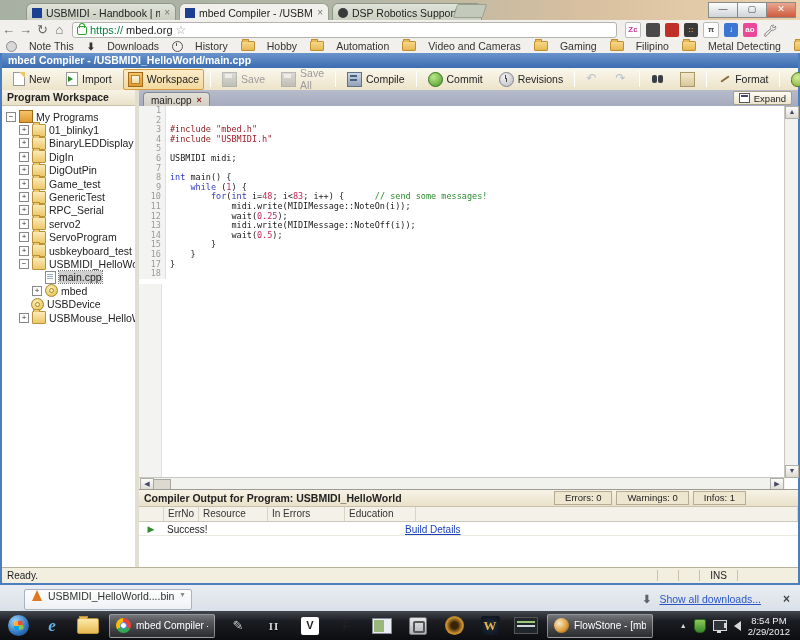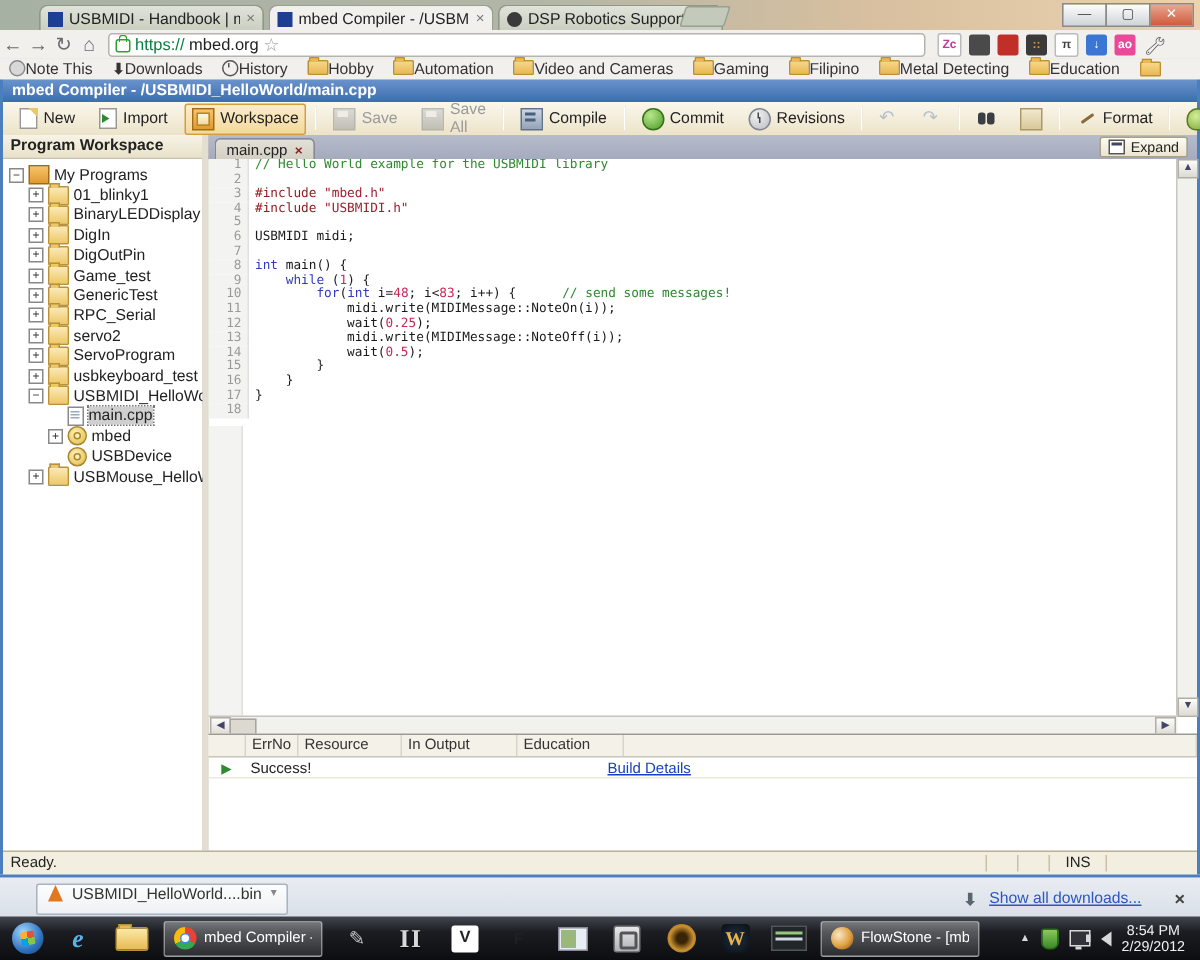--- a/index.html
+++ b/index.html
@@ -36,21 +36,21 @@
   .u-scheme{color:#0b8043;font-size:11px;}
   .u-host{color:#222;font-size:11px;}
   .u-path{color:#777;font-size:11px;flex:1;}
   .star{color:#9a9a9a;font-size:12px;}
   #extrow{display:flex;align-items:center;gap:5px;margin-left:8px;}
   .ext{width:14px;height:14px;border-radius:2px;font-size:8px;font-weight:bold;display:flex;align-items:center;justify-content:center;}
   #wrench{width:14px;height:14px;margin-left:6px;color:#555;font-size:12px;transform:rotate(90deg);}
   
   #bookmarksbar{position:absolute;top:39px;left:0;width:800px;height:14px;background:#f1f0ed;border-bottom:1px solid #b9b7b1;
     display:flex;align-items:center;padding-left:6px;gap:13px;font-size:10.5px;color:#333;}
-  .bm{display:flex;gap:0;white-space:nowrap;}
+  .bm{display:flex;align-items:center;gap:12px;white-space:nowrap;}
   .bm-folder{width:12px;height:8px;background:linear-gradient(#f7d789,#e8b954);border:1px solid #c08f2e;border-radius:1px;position:relative;}
   .bm-folder::before{content:"";position:absolute;top:-3px;left:0;width:5px;height:2px;background:#e8b954;border:1px solid #c08f2e;border-bottom:none;border-radius:1px 1px 0 0;}
   .bm-note{width:9px;height:9px;border-radius:50%;border:1px solid #8a8a8a;background:#d8d8d8;}
   .bm-dl{color:#333;font-weight:bold;font-size:10px;}
   .bm-his{width:9px;height:9px;border-radius:50%;border:1px solid #555;position:relative;}
   .bm-his::before{content:"";position:absolute;left:3px;top:1px;width:1px;height:3px;background:#555;}
   
   #mbed-app{position:absolute;top:53px;left:0;width:796px;height:530px;border-left:2px solid #4a7ebd;border-right:2px solid #4a7ebd;background:#fff;}
   #mbed-title{position:absolute;top:0;left:0;right:0;height:15px;background:linear-gradient(#6a93cc,#3c6db1);
     color:#fff;font-weight:bold;font-size:10.5px;line-height:15px;padding-left:6px;}
@@ -169,21 +169,21 @@
   .tb-explorer{width:20px;height:14px;background:linear-gradient(#fce9a8,#e8b954);border:1px solid #b8913a;border-radius:2px;position:relative;}
   .tb-explorer::before{content:"";position:absolute;top:-3px;left:1px;width:7px;height:2px;background:#e8b954;border:1px solid #b8913a;border-bottom:none;}
   .taskbtn{height:22px;margin-left:8px;border:1px solid rgba(255,255,255,.4);border-radius:2px;
     background:linear-gradient(rgba(255,255,255,.32),rgba(255,255,255,.12));display:flex;align-items:center;gap:5px;
     padding:0 6px;color:#fff;font-size:10px;flex:0 0 auto;overflow:hidden;}
   .taskbtn .tlabel{white-space:nowrap;overflow:hidden;max-width:72px;}
   .chrome-ball{width:15px;height:15px;border-radius:50%;flex:0 0 auto;position:relative;
     background:conic-gradient(#ea4335 0 120deg,#34a853 0 240deg,#fbbc05 0);}
   .chrome-ball::after{content:"";position:absolute;inset:4px;background:#fff;border:1.5px solid #4285f4;border-radius:50%;}
   .tb-sketch{color:#c8c8c8;font-size:13px;}
-  .tb-gemini{color:#d8d8d8;font-weight:bold;font-family:"Liberation Serif",serif;font-size:17px;letter-spacing:1px;text-shadow:0 1px 1px #000;}
+  .tb-gemini{color:#d8d8d8;font-weight:bold;font-family:"Liberation Serif",serif;font-size:11px;letter-spacing:1px;text-shadow:0 1px 1px #000;}
   .tb-vnc{width:18px;height:18px;background:#fff;border-radius:2px;color:#222;font-weight:bold;font-size:11px;text-align:center;line-height:17px;}
   .tb-window{width:18px;height:14px;background:#e8eef4;border:1px solid #889;position:relative;}
   .tb-window::before{content:"";position:absolute;left:1px;top:1px;right:7px;bottom:1px;background:#9ab87a;}
   .tb-handle{width:16px;height:16px;background:linear-gradient(#e8e8ea,#b0b2b8);border:1px solid #777;border-radius:2px;position:relative;}
   .tb-handle::after{content:"";position:absolute;left:3px;top:3px;width:8px;height:8px;border:2px solid #555;border-radius:2px;}
   .tb-swtor{width:19px;height:19px;border-radius:50%;background:radial-gradient(circle,#3a2408 25%,#c89030 60%,#8a5c14);}
   .tb-wow{width:19px;height:19px;border-radius:3px;background:radial-gradient(circle,#203040,#0a0f16);color:#e8b44a;font-weight:bold;
     font-family:"Liberation Serif",serif;font-size:13px;text-align:center;line-height:19px;}
   .tb-banner{width:22px;height:15px;background:#20262a;border:1px solid #555;position:relative;}
   .tb-banner::after{content:"";position:absolute;left:2px;top:3px;right:2px;height:2px;background:#9ac87a;box-shadow:0 4px 0 #cfd8de;}
@@ -444,21 +444,21 @@
           <div class="tn" style="padding-left: 30px;">
             <span class="tgl-spacer"></span>
             <span class="nico nico-file"></span>
             <span class="tn-label selected">main.cpp</span>
           </div>
           <div class="tn" style="padding-left: 30px;">
             <span class="tgl">+</span>
             <span class="nico nico-gear"></span>
             <span class="tn-label">mbed</span>
           </div>
-          <div class="tn" style="padding-left: 30px;">
+          <div class="tn" style="padding-left: 16px;">
             <span class="tgl-spacer"></span>
             <span class="nico nico-gear"></span>
             <span class="tn-label">USBDevice</span>
           </div>
           <div class="tn" style="padding-left: 17px;">
             <span class="tgl">+</span>
             <span class="nico nico-folder"></span>
             <span class="tn-label">USBMouse_HelloWorld</span>
           </div>
         </div>
@@ -473,21 +473,20 @@
         </div>
         <div id="expand-btn">
           <span class="eic"></span>
           <span>Expand</span>
         </div>
       </div>
       <div id="ed-body">
           <div class="filler"></div>
           <div class="cl">
             <span class="ln">1</span>
-            <span class="ct"><span class="com">// Hello World example for the USBMIDI library</span></span>
           </div>
           <div class="cl">
             <span class="ln">2</span>
             <span class="ct"></span>
           </div>
           <div class="cl">
             <span class="ln">3</span>
             <span class="ct"><span class="pre">#include </span><span class="str">"mbed.h"</span></span>
           </div>
           <div class="cl">
@@ -554,25 +553,33 @@
       <div id="vscroll">
         <div class="sarr up">▲</div>
         <div class="sarr dn">▼</div>
       </div>
       <div id="hscroll">
         <div class="sarr lt">◀</div>
         <div class="thumb"></div>
         <div class="sarr rt">▶</div>
       </div>
       <div id="output">
+        <div id="out-h">
+          <span id="out-title">Compiler Output for Program: USBMIDI_HelloWorld</span>
+          <div id="counters">
+              <div class="counter">Errors: 0</div>
+              <div class="counter">Warnings: 0</div>
+              <div class="counter">Infos: 1</div>
+            </div>
+        </div>
         <div id="out-cols">
             <div class="ocell oc-icon"></div>
             <div class="ocell oc-errno">ErrNo</div>
             <div class="ocell oc-res">Resource</div>
-            <div class="ocell oc-fold">In Output</div>
+            <div class="ocell oc-fold">In Errors</div>
             <div class="ocell oc-loc">Education</div>
             <div class="ocell" style="flex: 1 1 0%;"></div>
           </div>
         <div id="out-rows">
             <div class="orow">
               <div class="ocell oc-icon okarr" style="border-right: none;">▶</div>
               <div class="ocell oc-desc" style="border-right: none;">Success!</div>
               <div class="ocell oc-errno" style="border-right: none;"></div>
               <div class="ocell oc-res" style="border-right: none;"><span class="blink">Build Details</span></div>
               <div class="ocell oc-fold" style="border-right: none;"></div>

